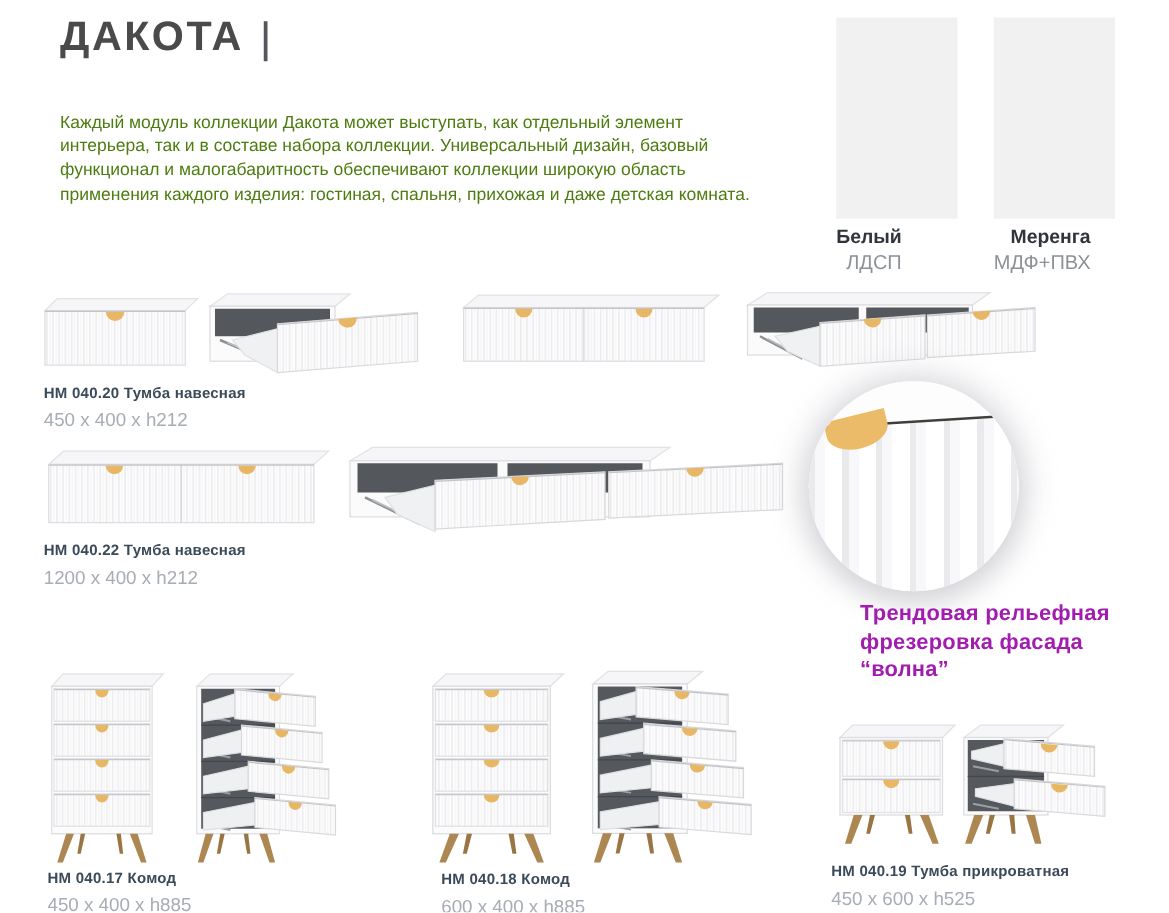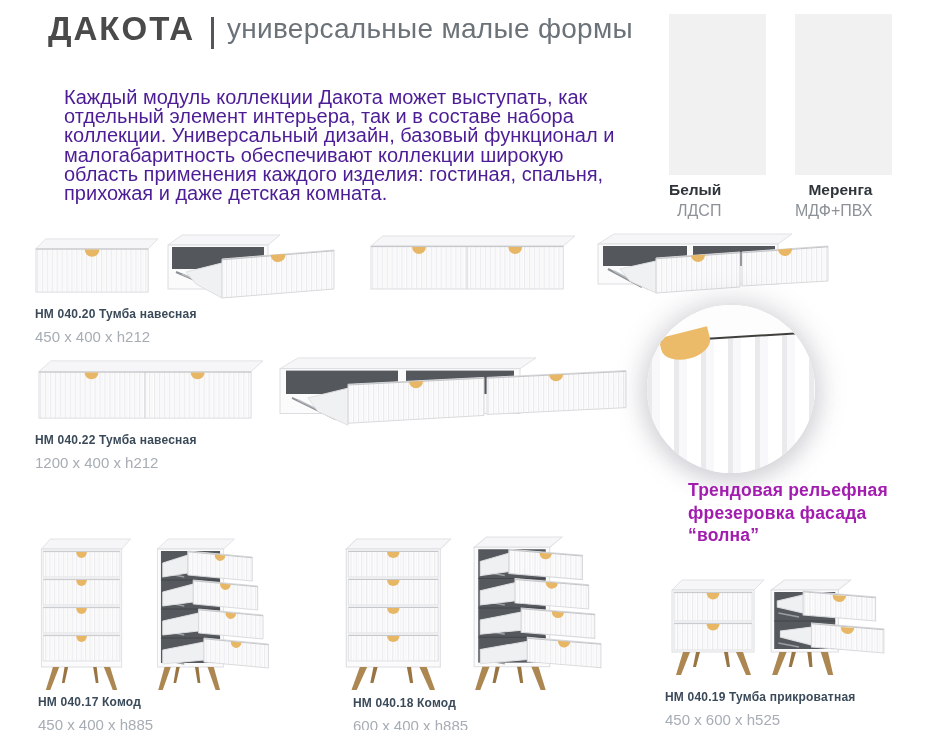--- a/index.html
+++ b/index.html
@@ -7,21 +7,21 @@
   body { font-family:"Liberation Sans", sans-serif; }
   .page { position:relative; width:935px; height:730px; background:#ffffff; overflow:hidden; }
   .abs { position:absolute; }
 
   
   .title { left:48px; top:10px; font-size:33px; font-weight:800; letter-spacing:2px; color:#4a4a4a; }
   .divider { left:211px; top:17px; width:3px; height:32px; background:#53565a; }
   .subtitle { left:227px; top:13px; font-size:28px; font-weight:400; color:#6b7278; letter-spacing:.3px; }
 
   
-  .desc { left:64px; top:88px; width:552px; font-size:20px; line-height:19.2px; color:#4c1d95; }
+  .desc { left:48px; top:88px; width:552px; font-size:14px; line-height:19.2px; color:#4d7c0f; }
 
   
   .swatch-box { top:14px; width:97px; height:161px; background:#f1f1f2; }
   .sw1 { left:669px; } .sw2 { left:795px; }
   .swatch-label { top:181px;text-align:right; }
   .swatch-name { font-size:15.5px; font-weight:800; color:#2f353b; }
   .swatch-mat  { font-size:16px; color:#8c9298; margin-top:3px; }
 
   
   .p-label { line-height:19px; }
@@ -53,21 +53,20 @@
       <pattern id="flute" width="5" height="8" patternUnits="userSpaceOnUse">
         <rect width="5" height="8" fill="#fdfdfe"></rect>
         <rect x="0" width="1.2" height="8" fill="#ebebee"></rect>
         <rect x="2.6" width="1" height="8" fill="#f5f5f7"></rect>
       </pattern>
     </defs>
   </svg>
 
   <div class="abs title">ДАКОТА</div>
   <div class="abs divider"></div>
-  <div class="abs subtitle">универсальные малые формы</div>
 
   <div class="abs desc">Каждый модуль коллекции Дакота может выступать, как отдельный элемент интерьера, так и в составе набора коллекции. Универсальный дизайн, базовый функционал и малогабаритность обеспечивают коллекции широкую область применения каждого изделия: гостиная, спальня, прихожая и даже детская комната.</div>
 
   <div class="abs swatch-box sw1"></div>
   <div class="abs swatch-label sw1">
     <div class="swatch-name">Белый</div>
     <div class="swatch-mat">ЛДСП</div>
   </div>
   <div class="abs swatch-box sw2"></div>
   <div class="abs swatch-label sw2">

